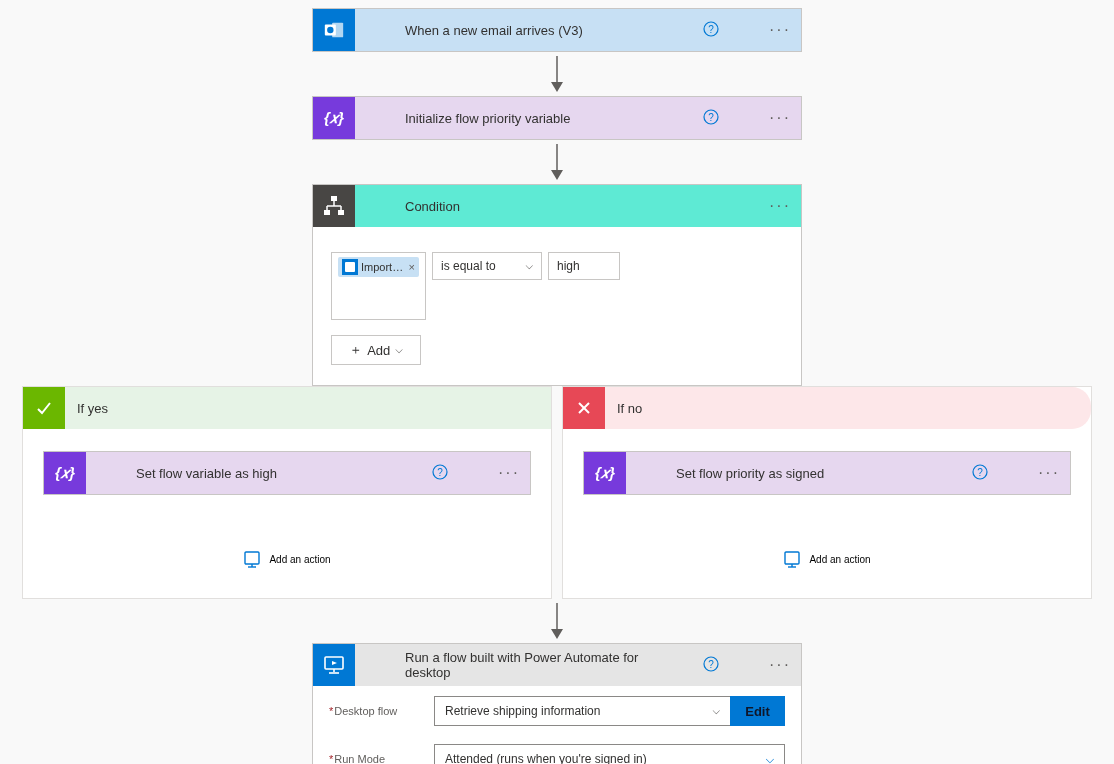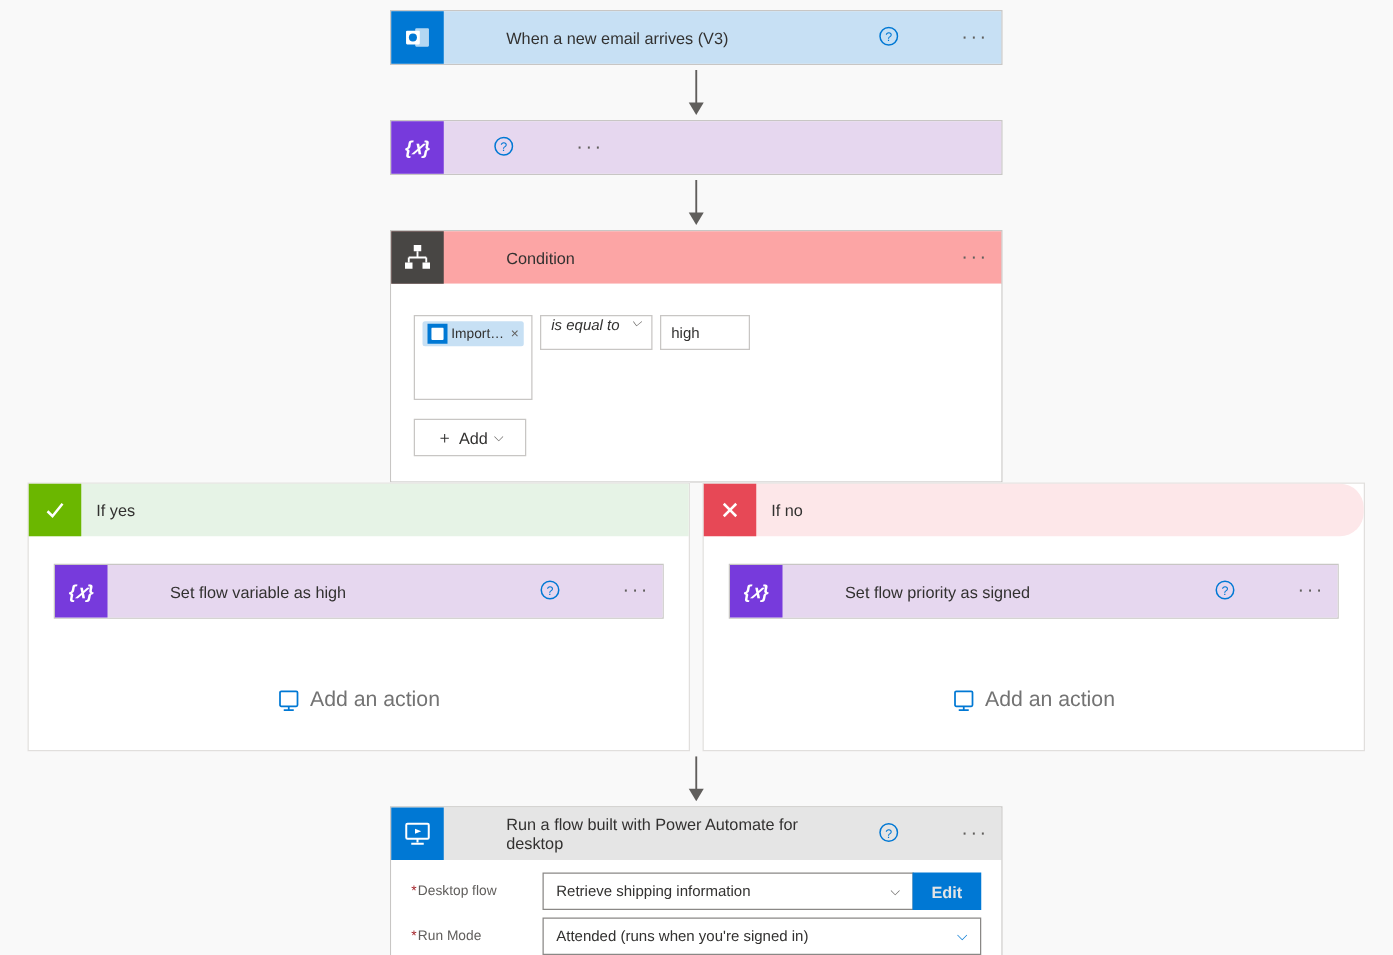--- a/index.html
+++ b/index.html
@@ -31,69 +31,69 @@
     flex-shrink: 0;
   }
   .card-header .title { flex: 1; padding-left: 10px; font-size: 13px; }
   .card-header .help { color: #0078d4; font-size: 14px; margin-right: 10px; cursor: pointer; }
   .card-header .menu { color: #605e5c; font-size: 16px; cursor: pointer; letter-spacing: 2px; }
 
   .outlook-hdr { background: #c7e0f4; }
   .outlook-hdr .icon-sq { background: #0078d4; }
   .var-hdr { background: #e6d7ef; }
   .var-hdr .icon-sq { background: #773adc; }
-  .cond-hdr { background: #fca5a5; }
+  .cond-hdr { background: #5eead4; }
   .cond-hdr .icon-sq { background: #484644; }
   .desktop-hdr { background: #e5e5e5; }
   .desktop-hdr .icon-sq { background: #0078d4; }
 
   .cond-body { padding: 25px 18px 20px; background:#fff; }
   .cond-row { display:flex; align-items:center; gap:6px; margin-bottom:15px;}
   .token-wrap {
     border:1px solid #c8c6c4; padding:4px 6px; height: 68px; display:flex; align-items:flex-start; width:95px;
   }
   .token {
     display:inline-flex; align-items:center; background:#c7e0f4; border-radius:2px; padding:2px 4px; font-size:11px; max-width:100%;
   }
   .token .tk-ic { width:16px;height:16px;background:#0078d4;margin-right:3px;display:flex;align-items:center;justify-content:center;flex-shrink:0;}
   .token .tk-txt { overflow:hidden; text-overflow:ellipsis; white-space:nowrap; flex:1; }
   .token .tk-x { margin-left:4px; color:#605e5c; cursor:pointer; font-size:11px;}
   .select-ctl {
-    border:1px solid #c8c6c4; height:28px; width:90px; display:flex; align-items:flex-start; padding:0 8px; font-size:12px; justify-content:space-between; color:#323130; background:#fff;font-style:italic;
+    border:1px solid #c8c6c4; height:28px; width:110px; display:flex; align-items:center; padding:0 8px; font-size:12px; justify-content:space-between; color:#323130; background:#fff;
   }
   .txt-input {
     border:1px solid #c8c6c4; height:28px; width:72px; padding:0 8px; font-size:12px; background:#fff; display:flex; align-items:center;
   }
   .add-btn {
     border:1px solid #c8c6c4; height:30px; width:90px; display:flex; align-items:center; justify-content:center; gap:5px; font-size:13px; background:#fff; cursor:pointer;
   }
 
   .arrow-v { display:flex; justify-content:center; padding:4px 0; }
   .arrow-v svg { display:block; }
 
   .branches { display:flex; gap:10px; width:1070px; }
   .branch { flex:1; border:1px solid #e1dfdd; background:#fff; }
   .branch-hdr { display:flex; align-items:center; height:42px; }
   .branch-hdr .b-ic { width:42px;height:42px;display:flex;align-items:center;justify-content:center;flex-shrink:0;}
   .yes-hdr { background:#e6f3e6; } .yes-hdr .b-ic{ background:#6bb700;}
   .no-hdr  { background:#fde7e9;border-radius:19px; } .no-hdr  .b-ic{ background:#e74856;}
   .branch-hdr .b-title { padding-left:12px; font-size:13px; }
   .branch-body { padding:22px 20px 30px;}
   .inner-card { width:100%; border:1px solid #c8c6c4;}
-  .add-action { text-align:center; padding-top:55px; color:#737373; font-size:17px; display:flex; align-items:center; justify-content:center; gap:8px; cursor:pointer;}
+  .add-action { text-align:center; padding-top:55px; color:#000000; font-size:10px; display:flex; align-items:center; justify-content:center; gap:8px; cursor:pointer;}
 
   .desktop-body { padding:10px 16px 14px; background:#fff;}
-  .form-row { display:flex; align-items:center; margin-bottom:6px;}
+  .form-row { display:flex; align-items:center; margin-bottom:18px;}
   .form-lbl { width:105px; font-size:11px; color:#605e5c;}
   .form-lbl .req { color:#a4262c; margin-right:1px;}
   .sel-wide {
     flex:1; border:1px solid #8a8886; height:30px; display:flex; align-items:center; padding:0 10px; justify-content:space-between; font-size:12px; background:#fff;
   }
   .edit-btn {
-    background:#0078d4; color:#e5e5e5; font-weight:600; font-size:13px; height:30px; width:55px; display:flex;align-items:center;justify-content:center; cursor:pointer; margin-left:-1px;
+    background:#0078d4; color:#0f172a; font-weight:600; font-size:13px; height:30px; width:55px; display:flex;align-items:center;justify-content:center; cursor:pointer; margin-left:-1px;
   }
 
   .white-sym{color:#fff;font-size:15px;font-weight:600;}
   .chev { font-size:10px;color:#605e5c;}
   .chev-blue{font-size:11px;color:#0078d4;}
 </style>
 </head>
 <body>
 
 <div class="canvas">
@@ -123,20 +123,21 @@
         <line x1="8" y1="0" x2="8" y2="28" stroke="#605e5c" stroke-width="1.5"></line>
         <polygon points="2,26 14,26 8,36" fill="#605e5c"></polygon>
       </svg>
   </div>
 
   <div class="card">
     <div class="card-header var-hdr">
       <div class="icon-sq">
         <span class="white-sym" style="font-style:italic;">{𝑥}</span>
       </div>
+      <div class="title">Initialize flow priority variable</div>
       <div class="help">
         <svg width="16" height="16" viewBox="0 0 16 16">
             <circle cx="8" cy="8" r="7" fill="none" stroke="#0078d4" stroke-width="1.2"></circle>
             <text x="8" y="12" text-anchor="middle" font-size="10" fill="#0078d4">?</text>
           </svg>
       </div>
       <div class="menu">···</div>
     </div>
   </div>
 

